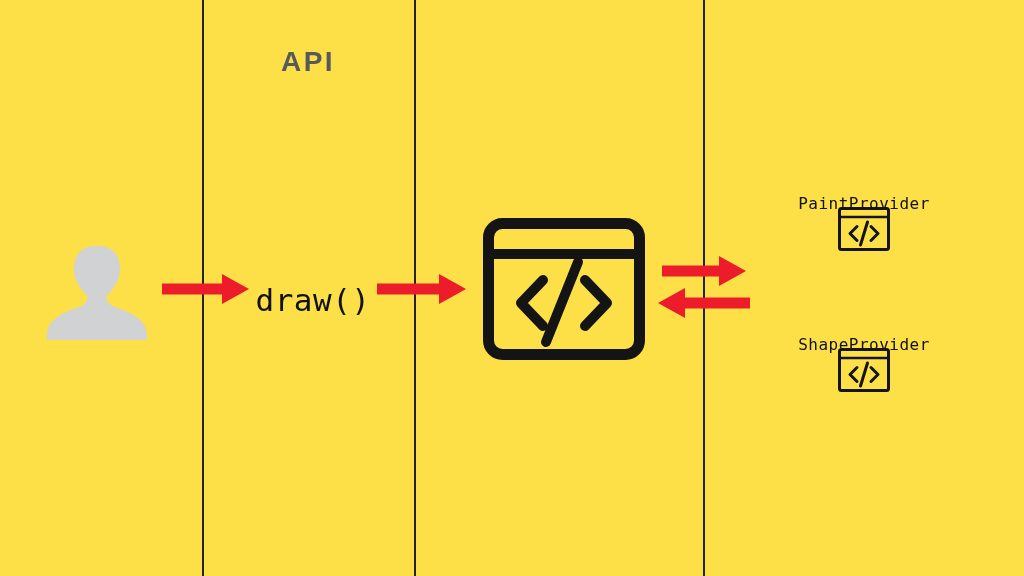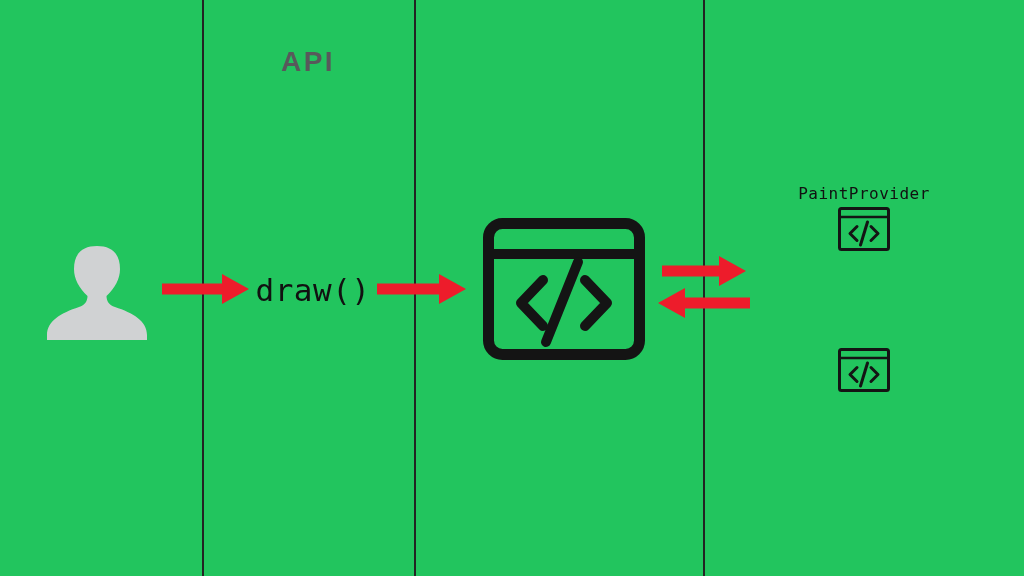--- a/index.html
+++ b/index.html
@@ -6,21 +6,21 @@
     --arrow-red:#ED1C2B;
     --header-gray:#58595B;
     --actor-gray:#D0D2D3;
     --icon-black:#141414;
     --divider-black:#232323;
   }
   html,body{margin:0;padding:0;background:#ffffff;}
   .stage{
     position:relative;
     width:1024px;height:576px;
-    background:#22c55e;
+    background:#fde047;
     overflow:hidden;
     font-family:"Liberation Sans",sans-serif;
   }
   .divider{
     position:absolute;top:0;bottom:0;width:2px;
     background:var(--divider-black);
   }
   .col-header{
     position:absolute;
     transform:translate(-50%,-50%);
@@ -30,20 +30,21 @@
     letter-spacing:2.5px;
     color:var(--header-gray);
     white-space:nowrap;
   }
   .mono-label{
     position:absolute;
     transform:translate(-50%,-50%);
     font-family:"DejaVu Sans Mono","Liberation Mono",monospace;
     color:#111111;
     white-space:nowrap;
+    margin-top:10px;
   }
   .call-label{font-size:31px;letter-spacing:0.5px;}
   .provider-label{font-size:16px;letter-spacing:0.5px;}
   .abs{position:absolute;}
   svg{display:block;}
   .arrow-fill{fill:var(--arrow-red);stroke:none;}
   .ink-stroke{stroke:var(--icon-black);fill:none;}
   .actor-fill{fill:var(--actor-gray);stroke:none;}
 </style>
 </head>
@@ -83,20 +84,21 @@
 
   <div class="mono-label provider-label" style="left:864px;top:193px;">PaintProvider</div>
   <svg class="abs" style="left:838px;top:207px;" width="52" height="44" viewBox="0 0 52 44">
     <rect class="ink-stroke" x="1.5" y="1.5" width="49" height="41" rx="2" stroke-width="3"></rect>
     <line class="ink-stroke" x1="2" y1="10" x2="50" y2="10" stroke-width="2.5"></line>
     <polyline class="ink-stroke" points="19,19.5 12,26.5 19,33.5" stroke-width="3" stroke-linecap="round" stroke-linejoin="round"></polyline>
     <line class="ink-stroke" x1="29.5" y1="15" x2="22.5" y2="38" stroke-width="3" stroke-linecap="round"></line>
     <polyline class="ink-stroke" points="33,19.5 40,26.5 33,33.5" stroke-width="3" stroke-linecap="round" stroke-linejoin="round"></polyline>
   </svg>
 
+  <div class="mono-label provider-label" style="left:864px;top:334px;">ShapeProvider</div>
   <svg class="abs" style="left:838px;top:348px;" width="52" height="44" viewBox="0 0 52 44">
     <rect class="ink-stroke" x="1.5" y="1.5" width="49" height="41" rx="2" stroke-width="3"></rect>
     <line class="ink-stroke" x1="2" y1="10" x2="50" y2="10" stroke-width="2.5"></line>
     <polyline class="ink-stroke" points="19,19.5 12,26.5 19,33.5" stroke-width="3" stroke-linecap="round" stroke-linejoin="round"></polyline>
     <line class="ink-stroke" x1="29.5" y1="15" x2="22.5" y2="38" stroke-width="3" stroke-linecap="round"></line>
     <polyline class="ink-stroke" points="33,19.5 40,26.5 33,33.5" stroke-width="3" stroke-linecap="round" stroke-linejoin="round"></polyline>
   </svg>
 
 </div>
 

